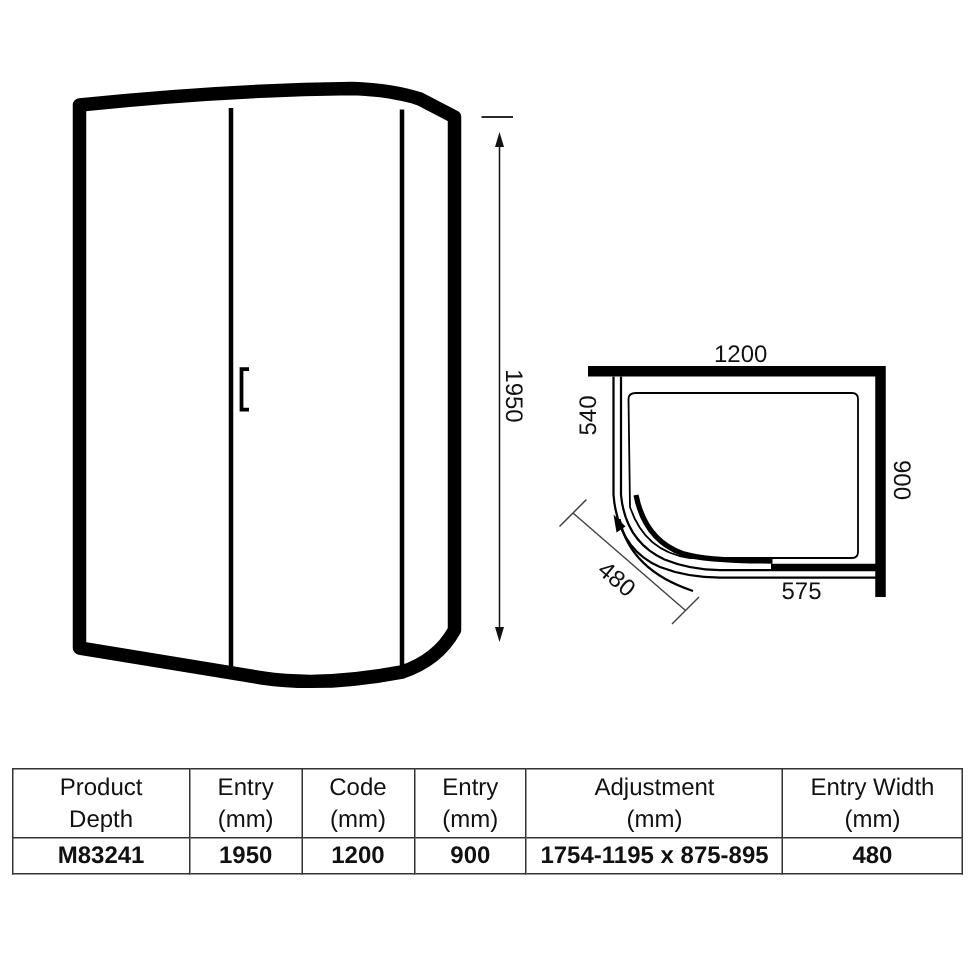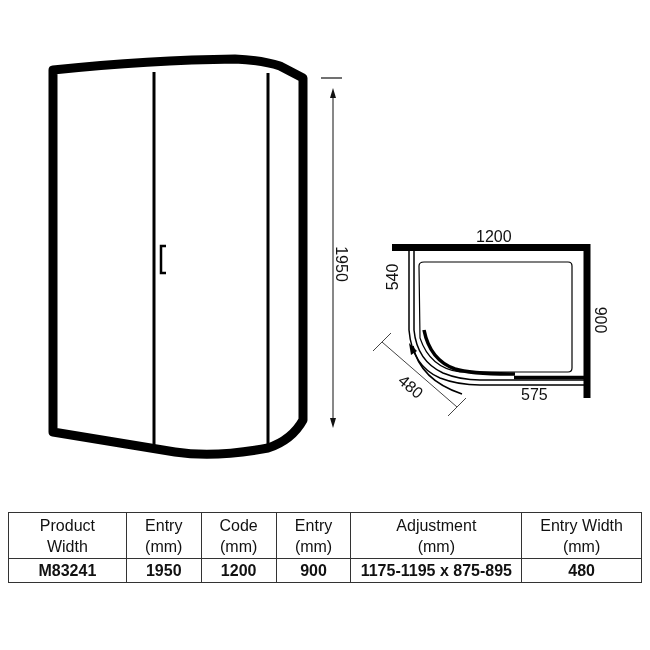--- a/index.html
+++ b/index.html
@@ -82,21 +82,21 @@
       <col style="width:75px">
       <col style="width:75px">
       <col style="width:75px">
       <col style="width:171px">
       <col style="width:120px">
   </colgroup>
   <thead>
     <tr>
       <th>
           <span class="hl">Product</span>
-          <span class="hl">Width</span>
+          <span class="hl">Depth</span>
         </th>
       <th>
           <span class="hl">Entry</span>
           <span class="hl">(mm)</span>
         </th>
       <th>
           <span class="hl">Code</span>
           <span class="hl">(mm)</span>
         </th>
       <th>
@@ -112,17 +112,17 @@
           <span class="hl">(mm)</span>
         </th>
     </tr>
   </thead>
   <tbody>
     <tr>
       <td>M83241</td>
       <td>1950</td>
       <td>1200</td>
       <td>900</td>
-      <td>1175-1195 x 875-895</td>
+      <td>1754-1195 x 875-895</td>
       <td>480</td>
     </tr>
   </tbody>
 </table>
 
 </body></html>

